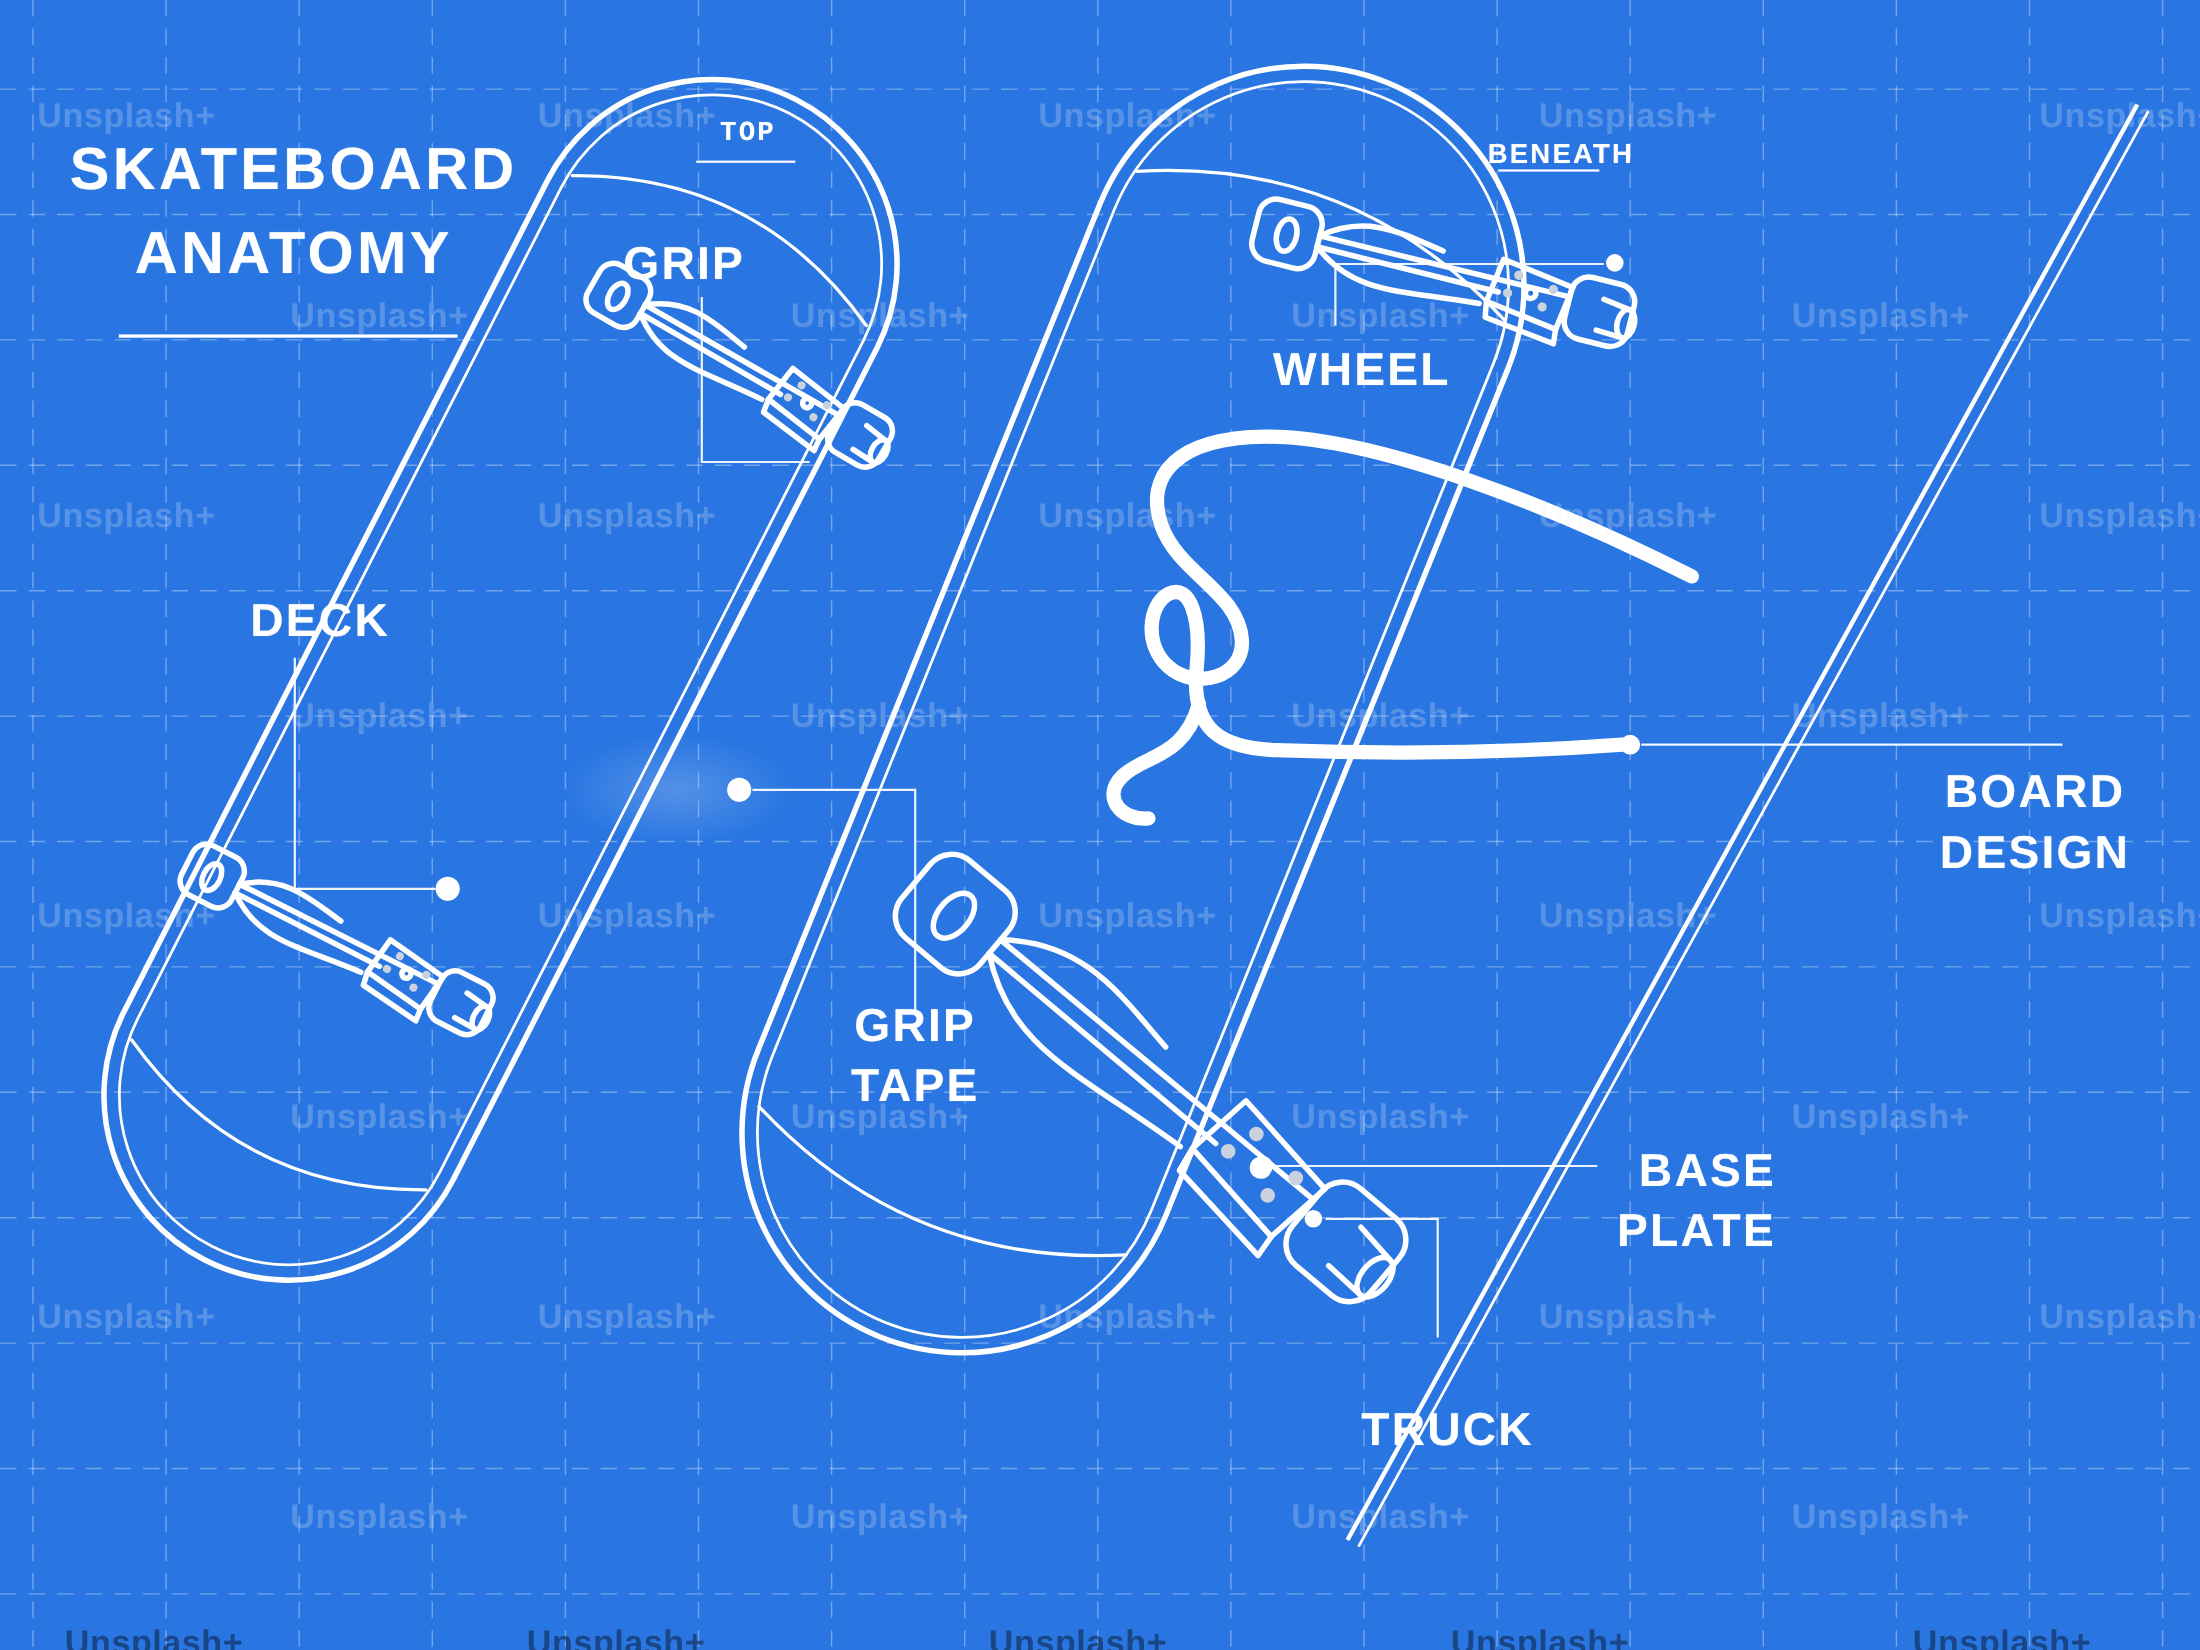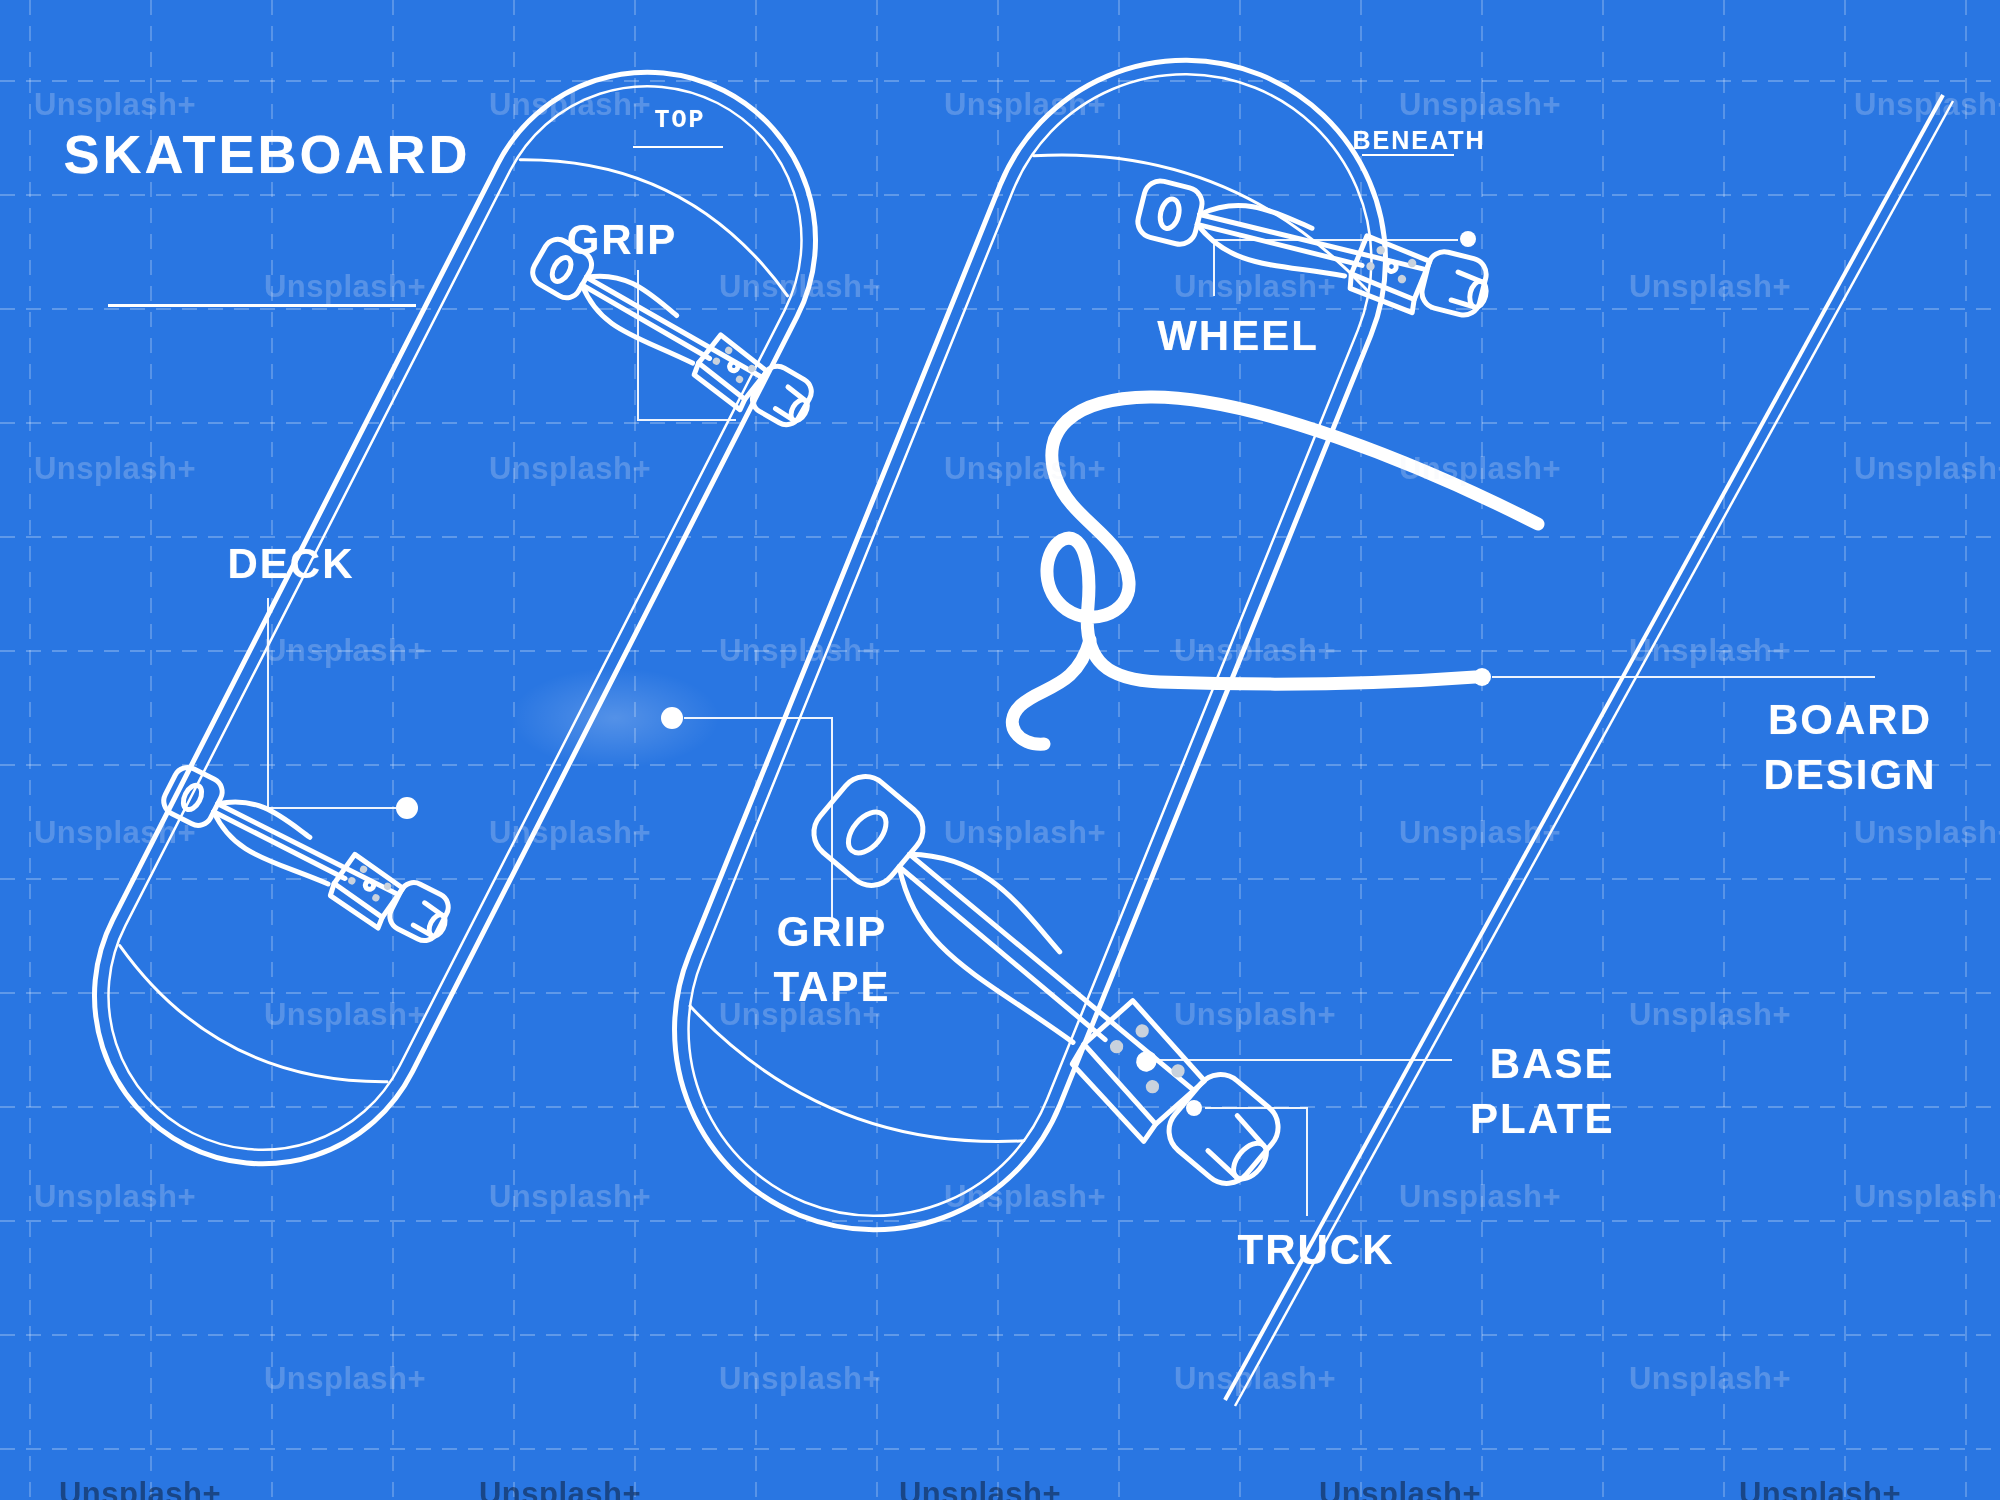--- a/index.html
+++ b/index.html
@@ -32,21 +32,21 @@
   .underline{position:absolute;background:#ffffff;height:2px;}
   #title-underline{left:108px;top:304px;width:308px;height:3px;}
   #top-underline{left:633px;top:146px;width:90px;}
   #beneath-underline{left:1362px;top:154px;width:92px;}
   #wheel-label{transform:translateX(-50%);left:1238px;top:308px;}
   #bolts-label{transform:translateX(-50%);left:622px;top:212px;}
   #deck-label{transform:translateX(-50%);left:291px;top:536px;}
   #grip-tape-label{transform:translateX(-50%);left:832px;top:904px;}
   #board-design-label{transform:translateX(-50%);left:1850px;top:692px;}
   #base-plate-label{left:1470px;top:1036px;text-align:right;}
-  #truck-label{transform:translateX(-50%);left:1316px;top:1222px;}
+  #truck-label{transform:translateX(-50%);left:1316px;top:1272px;}
   #top-label{transform:translateX(-50%);left:680px;top:104px;font-family:Liberation Mono, monospace;}
   #beneath-label{transform:translateX(-50%);left:1408px;top:124px;margin-left:11px;}
   #spray-smudge{
     position:absolute;left:470px;top:648px;width:290px;height:140px;
     background:radial-gradient(closest-side,rgba(255,255,255,0.20),rgba(255,255,255,0.0) 72%);
     pointer-events:none;
   }
   #watermark-layer{position:absolute;left:0;top:0;width:2000px;height:1500px;pointer-events:none;}
   .wm{
     position:absolute;
@@ -175,20 +175,21 @@
       <circle cx="1482" cy="677" r="9"></circle>
       <circle cx="1148" cy="1060" r="9"></circle>
       <circle cx="1194" cy="1108" r="8"></circle>
     </g>
   </svg>
 
   <div id="spray-smudge"></div>
 
   <div id="title-block">
     <div>SKATEBOARD</div>
+    <div>ANATOMY</div>
   </div>
   <div id="title-underline" class="underline"></div>
 
   <div id="top-label" class="label view-label">TOP</div>
   <div id="top-underline" class="underline"></div>
 
   <div id="beneath-label" class="label view-label">BENEATH</div>
   <div id="beneath-underline" class="underline"></div>
 
   <div id="bolts-label" class="label part-label">GRIP</div>

